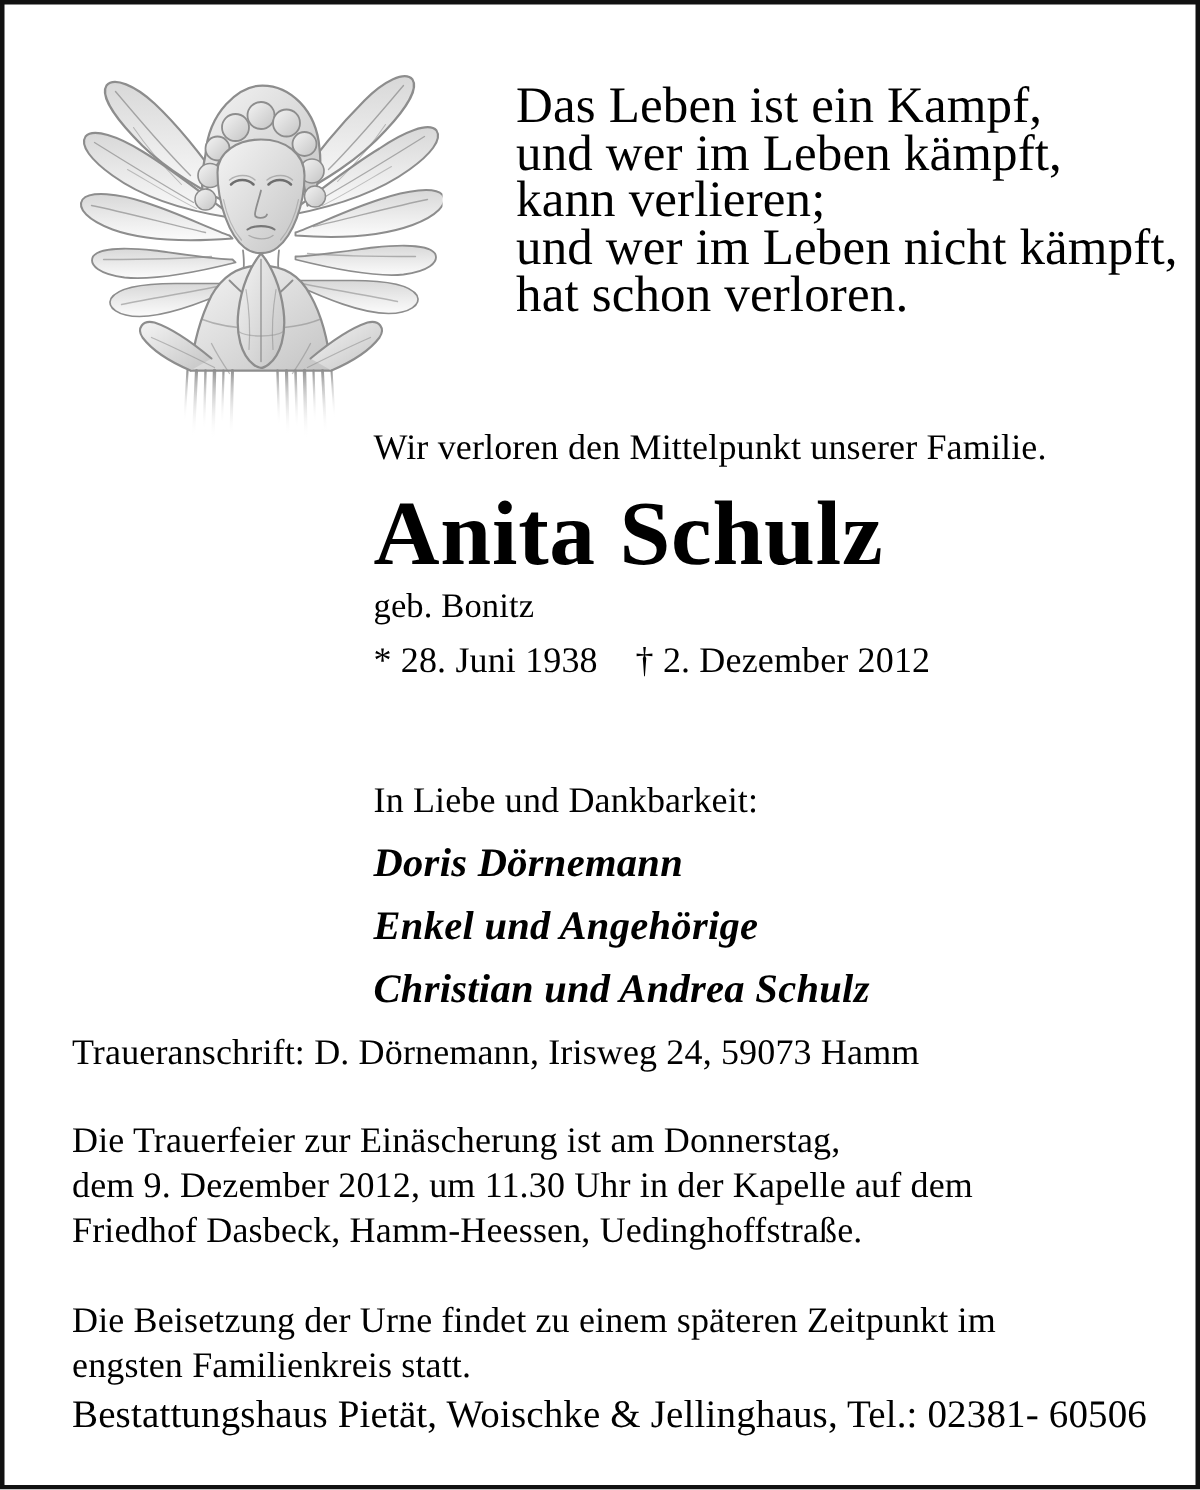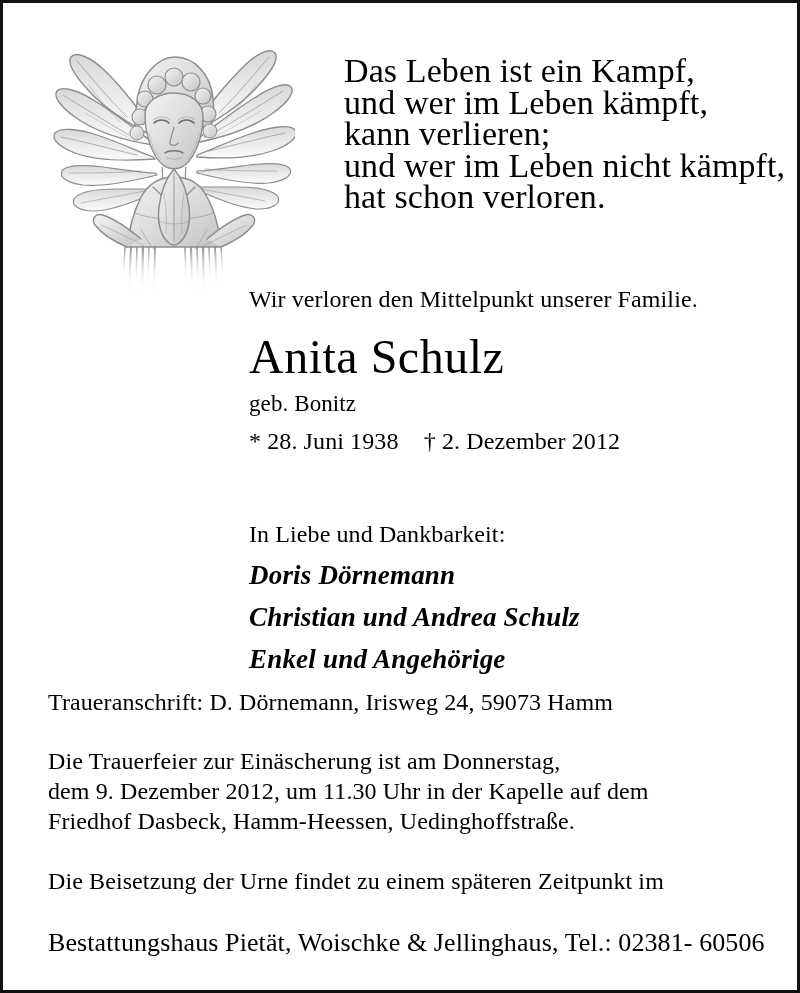--- a/index.html
+++ b/index.html
@@ -56,22 +56,22 @@
     width: 530px;
   }
   .lead-line {
     font-size: 24px;
     line-height: 30px;
     letter-spacing: 0.1px;
     white-space: nowrap;
   }
   .deceased-name {
     margin-top: 10px;
-    font-size: 48px;
-    font-weight: normal;
+    font-size: 61px;
+    font-weight: bold;
     line-height: 66px;
     letter-spacing: 0.5px;
     white-space: nowrap;
   }
   .maiden-name {
     margin-top: 0;
     font-size: 23px;
     line-height: 28px;
     letter-spacing: 0.1px;
   }
@@ -274,33 +274,34 @@
     <div class="life-dates">
       <span>* 28. Juni 1938</span>
       <span class="gap"></span>
       <span>† 2. Dezember 2012</span>
     </div>
   </div>
 
   <div class="survivors">
     <div class="survivors-intro">In Liebe und Dankbarkeit:</div>
     <div class="survivor-name">Doris Dörnemann</div>
+    <div class="survivor-name">Enkel und Angehörige</div>
     <div class="survivor-name">Christian und Andrea Schulz</div>
-    <div class="survivor-name">Enkel und Angehörige</div>
   </div>
 
   <div class="lower">
     <div class="para">
       <div class="pline">Traueranschrift: D. Dörnemann, Irisweg 24, 59073 Hamm</div>
     </div>
     <div class="para para-gap-1">
       <div class="pline">Die Trauerfeier zur Einäscherung ist am Donnerstag,</div>
       <div class="pline">dem 9. Dezember 2012, um 11.30 Uhr in der Kapelle auf dem</div>
       <div class="pline">Friedhof Dasbeck, Hamm-Heessen, Uedinghoffstraße.</div>
     </div>
     <div class="para para-gap-2">
       <div class="pline">Die Beisetzung der Urne findet zu einem späteren Zeitpunkt im</div>
+      <div class="pline">engsten Familienkreis statt.</div>
     </div>
   </div>
 
   <div class="funeral-home">Bestattungshaus Pietät, Woischke &amp; Jellinghaus, Tel.: 02381- 60506</div>
 
 </div>
 
 </body></html>

